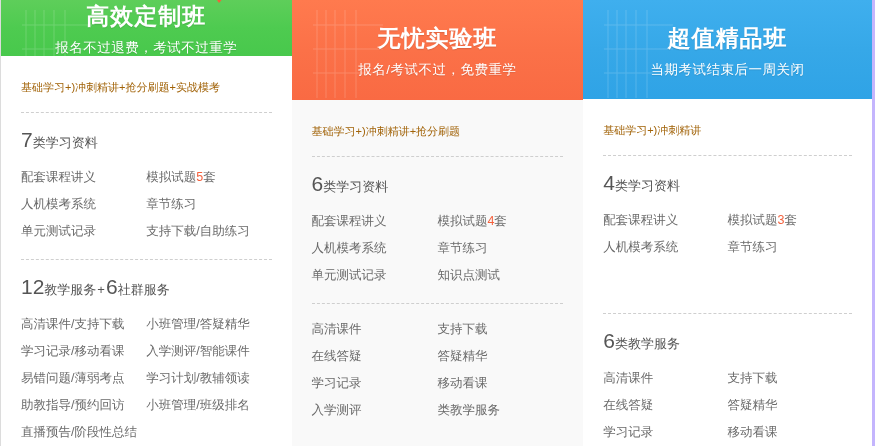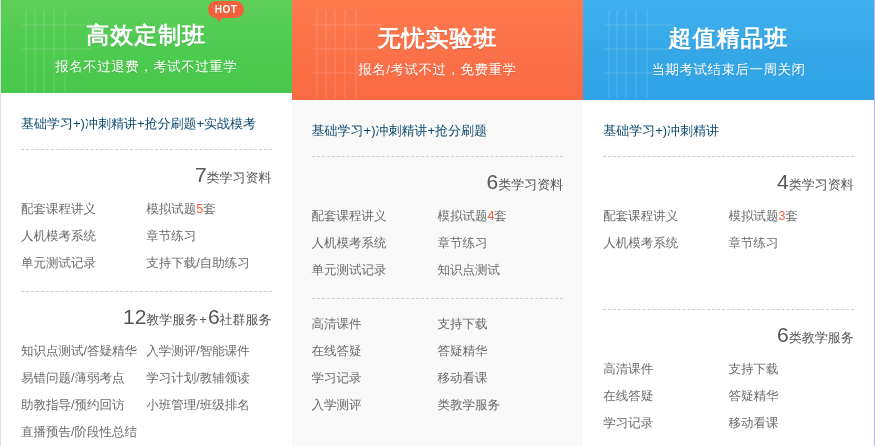--- a/index.html
+++ b/index.html
@@ -19,21 +19,21 @@
   .col {
     width: 291.6px;
     height: 446px;
     display: flex;
     flex-direction: column;
     position: relative;
   }
   .col.gray  { background: #f9f9f9; }
   .col.white { background: #ffffff; }
   .col.edge-left  { border-left: 1px solid #dcdcdc; }
-  .col.edge-right { border-right: 1px solid #c4b5fd; }
+  .col.edge-right { border-right: 3px solid #c4b5fd; }
 
   
   .head {
     height: 100px;
     position: relative;
     overflow: hidden;
     display: flex;
     flex-direction: column;
     align-items: center;
     justify-content: center;
@@ -108,38 +108,37 @@
   }
 
   
   .body {
     flex: 1;
     padding: 16px 20px 0 20px;
     color: #666666;
     font-size: 13px;
   }
   .combo {
-    font-size: 13px;
-    color: #0c4a6e;
+    font-size: 11px;
+    color: #a16207;
     line-height: 22px;
     padding: 4px 0 0 0;
     height: 40px;
     white-space: nowrap;
   }
   .divider {
     border-top: 1px dashed #cfcfcf;
     height: 0;
     margin: 0 0 12px 0;
   }
   .section-title {
     color: #555555;
-    line-height: 25px;
+    line-height: 30px;
     margin-bottom: 6px;
     white-space: nowrap;
-    text-align: right;
   }
   .section-title .num {
     font-size: 21px;
     color: #555555;
     font-weight: normal;
     letter-spacing: 0;
   }
   .section-title .lbl { font-size: 13px; }
   .section-title .plus { font-size: 13px; padding: 0 1px; }
   .grid {
@@ -195,21 +194,23 @@
         <div class="cell"><span>章节练习</span></div>
         <div class="cell"><span>单元测试记录</span></div>
         <div class="cell"><span>支持下载/自助练习</span></div>
       </div>
       <div class="block-gap"></div>
       <div class="divider"></div>
       <div class="section-title">
         <span class="num">12</span><span class="lbl">教学服务</span><span class="plus">+</span><span class="num">6</span><span class="lbl">社群服务</span>
       </div>
       <div class="grid">
-        <div class="cell"><span>知识点测试/答疑精华</span></div>
+        <div class="cell"><span>高清课件/支持下载</span></div>
+        <div class="cell"><span>小班管理/答疑精华</span></div>
+        <div class="cell"><span>学习记录/移动看课</span></div>
         <div class="cell"><span>入学测评/智能课件</span></div>
         <div class="cell"><span>易错问题/薄弱考点</span></div>
         <div class="cell"><span>学习计划/教辅领读</span></div>
         <div class="cell"><span>助教指导/预约回访</span></div>
         <div class="cell"><span>小班管理/班级排名</span></div>
         <div class="cell"><span>直播预告/阶段性总结</span></div>
       </div>
     </div>
   </div>
 

